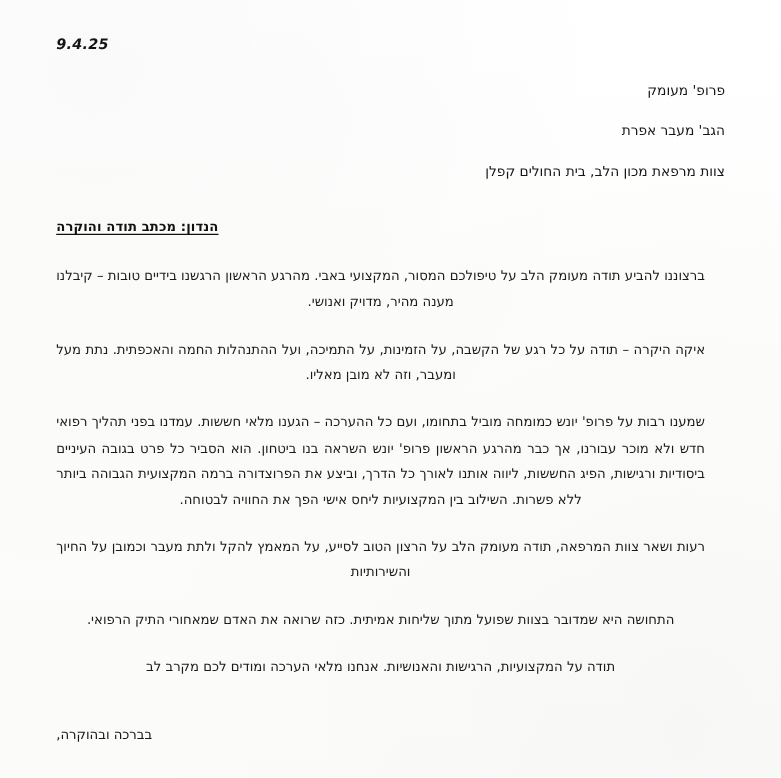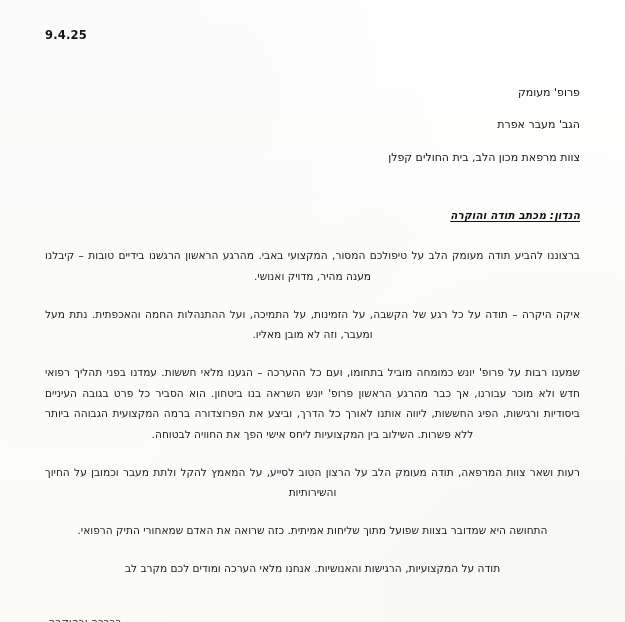--- a/index.html
+++ b/index.html
@@ -42,43 +42,43 @@
     color: #1a1a1a;
   }
 
   .date-line {
     direction: ltr;
     text-align: left;
     font-size: 11.5px;
     font-weight: bold;
     letter-spacing: 0.2px;
     color: #141414;
-    margin: 0 0 40px 0;
+    margin: 0 0 20px 0;
+    font-style: italic;
   }
 
   .recipient-block {
     text-align: right;
     direction: rtl;
     font-size: 11px;
     line-height: 1.95;
     color: #161616;
     margin-bottom: 6px;
   }
   .recipient-block .r-line {
     margin: 0;
     white-space: nowrap;
   }
   .recipient-block .gap {
     height: 11px;
   }
 
   .subject-wrap {
-    text-align: right;
-    margin: 36px 0 22px 0;
-    font-style: italic;
+    text-align: left;
+    margin: 22px 0 22px 0;
   }
   .subject {
     display: inline-block;
     font-size: 10.5px;
     font-weight: bold;
     text-decoration: underline;
     text-underline-offset: 2px;
     letter-spacing: 0.1px;
     color: #111111;
     direction: rtl;
@@ -86,21 +86,21 @@
 
   .body-block {
     direction: rtl;
     text-align: justify;
     text-align-last: center;
     font-size: 10.6px;
     line-height: 1.95;
     color: #1b1b1b;
   }
   .para {
-    margin: 0 0 17px 0;
+    margin: 0 16px 17px 0;
     text-align: justify;
     text-align-last: center;
   }
   .para.centered {
     text-align: right;
     text-align-last: center;
   }
 
   .closing {
     direction: rtl;

